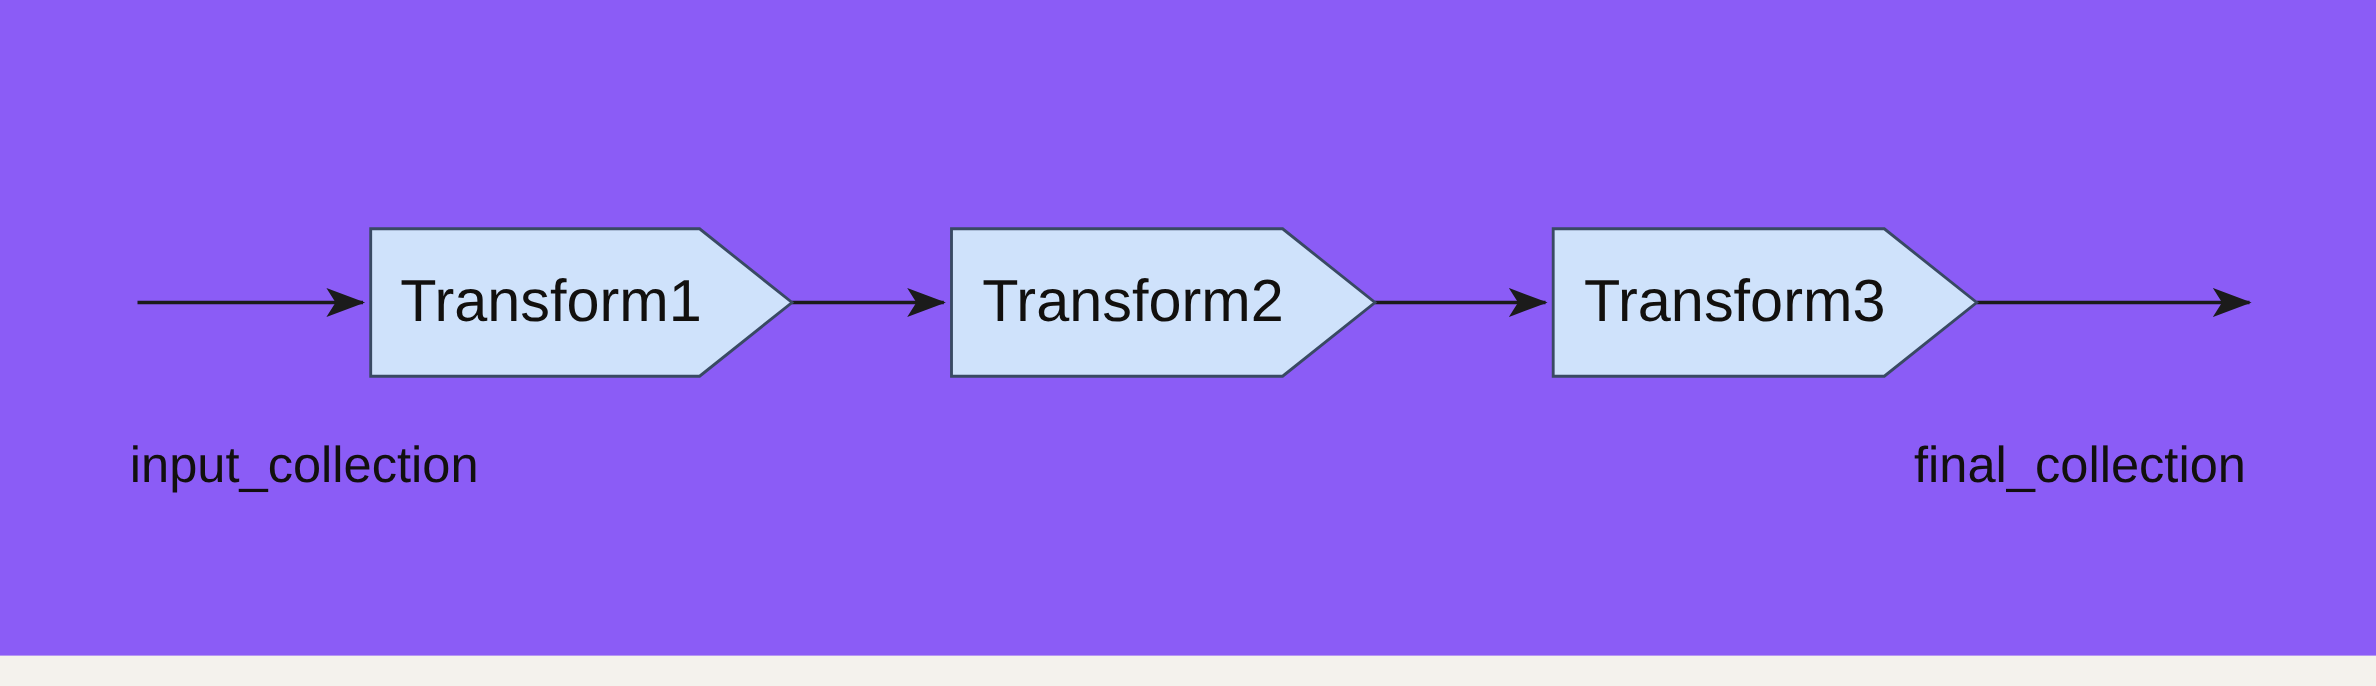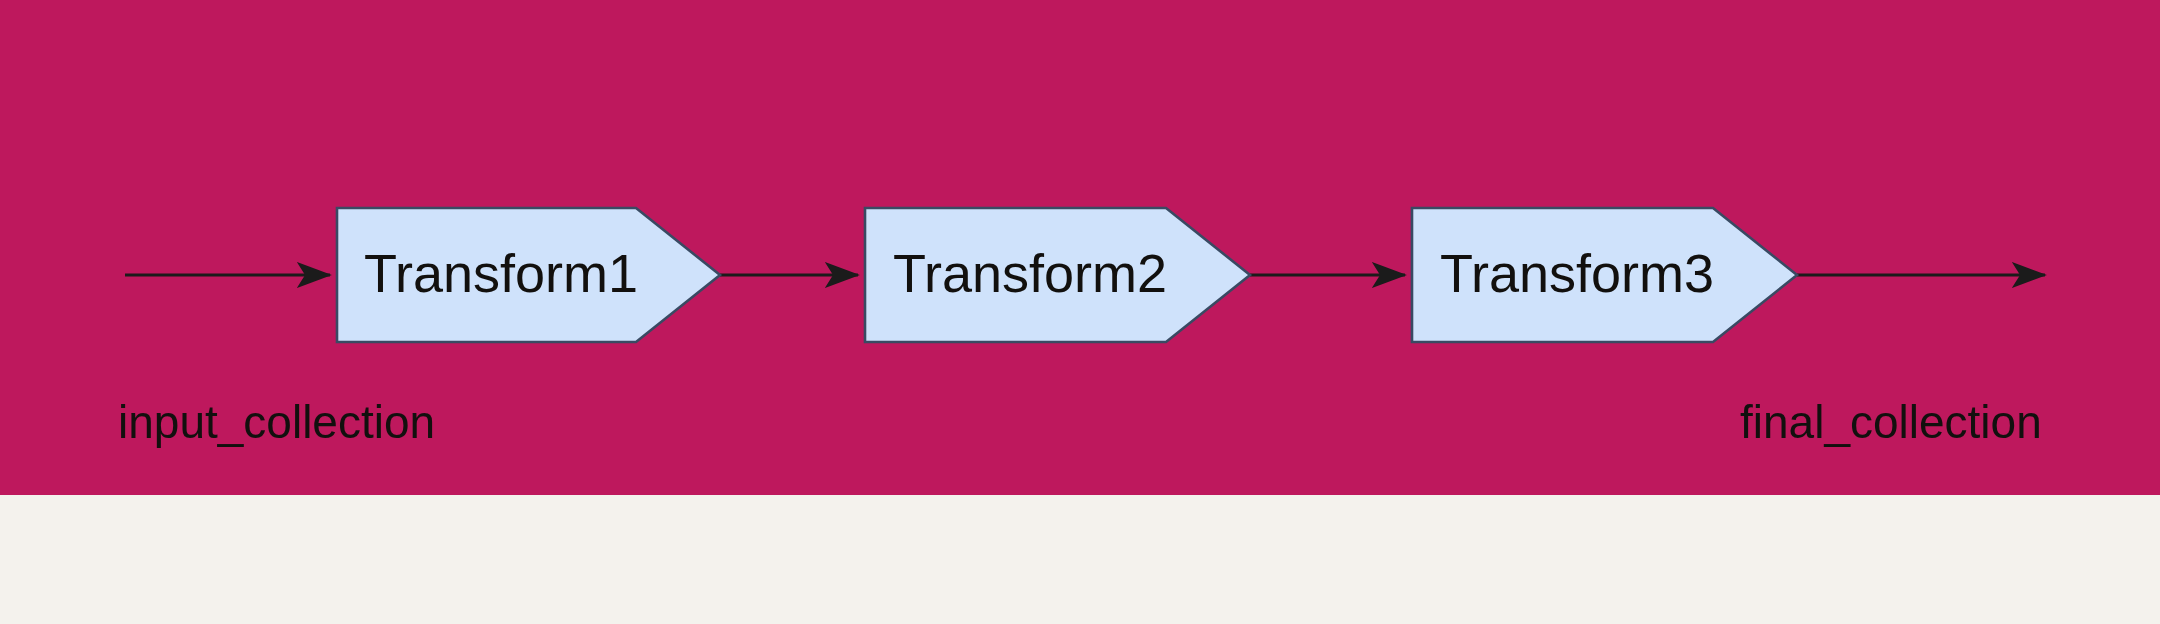--- a/index.html
+++ b/index.html
@@ -10,22 +10,22 @@
   body {
     width: 2160px;
     height: 624px;
     background: #f4f2ed;
     font-family: "Liberation Sans", sans-serif;
     overflow: hidden;
   }
   #diagram-root {
     position: relative;
     width: 2160px;
-    height: 495px;
-    background: #be185d;
+    height: 596px;
+    background: #8b5cf6;
     text-align: right;
   }
   #flow-canvas {
     position: absolute;
     top: 0;
     left: 0;
     width: 2160px;
     height: 624px;
     display: block;
   }

